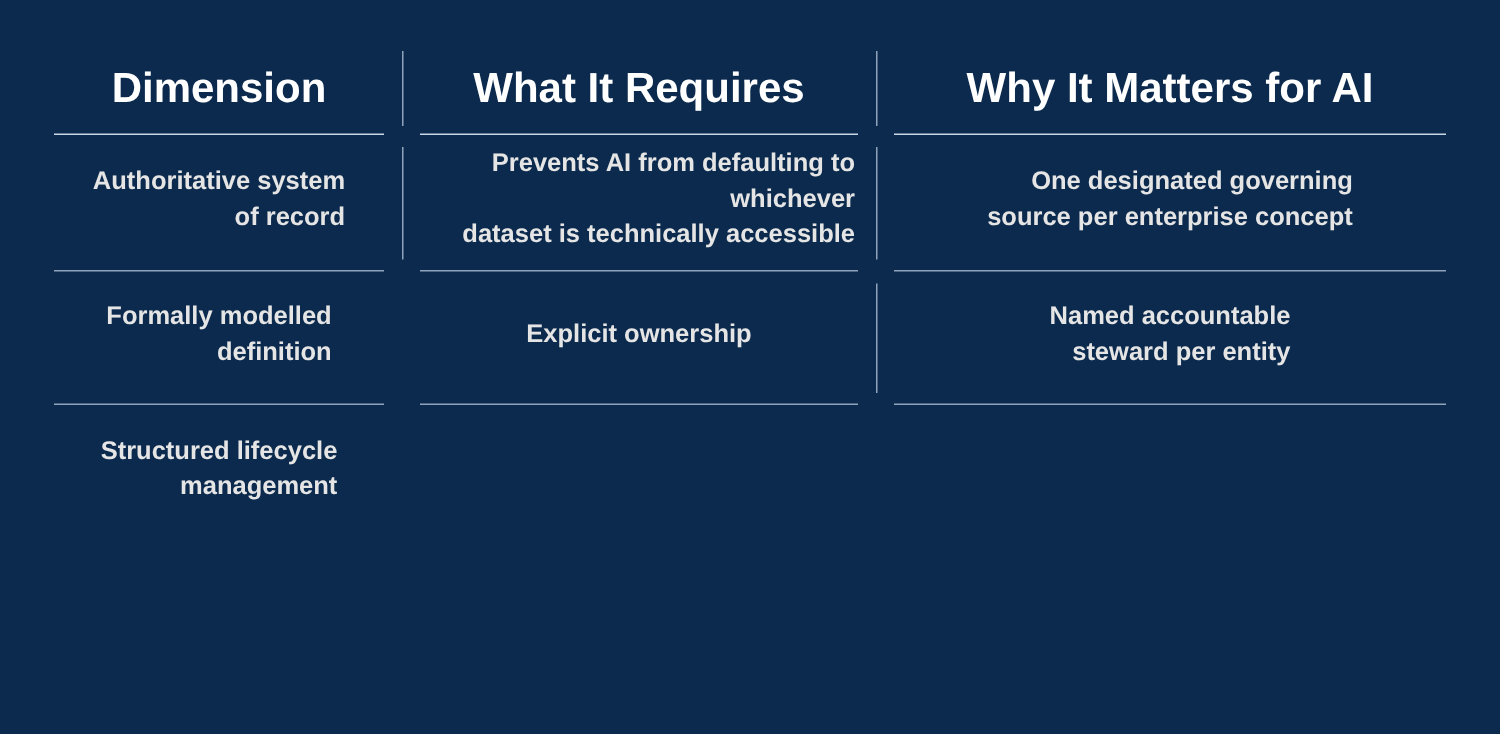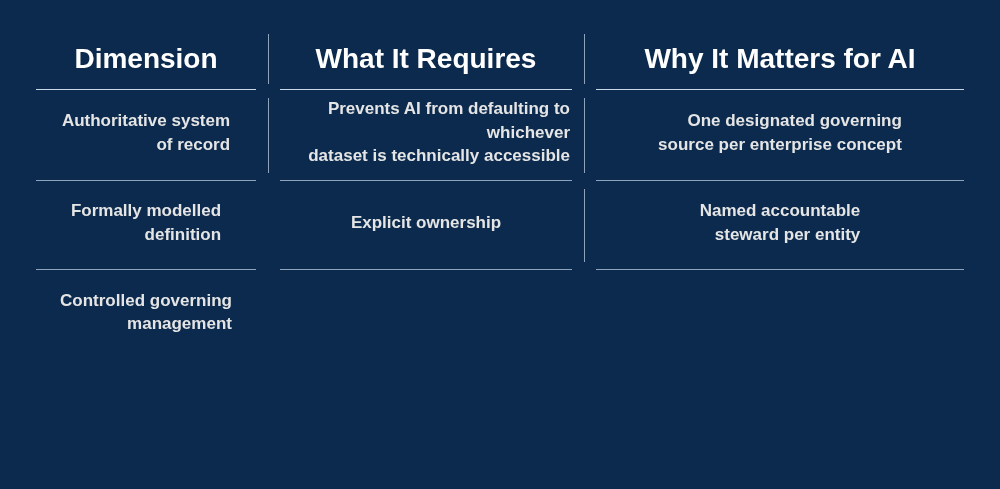--- a/index.html
+++ b/index.html
@@ -91,16 +91,16 @@
   <div class="cell body-cell hline vline">One designated governing
 source per enterprise concept</div>
 
   <div class="cell body-cell hline">Formally modelled
 definition</div>
 
   <div class="cell body-cell hline">Explicit ownership</div>
   <div class="cell body-cell hline vline">Named accountable
 steward per entity</div>
 
-  <div class="cell body-cell">Controlled governing
+  <div class="cell body-cell">Structured lifecycle
 management</div>
 
 </div>
 
 </body></html>

